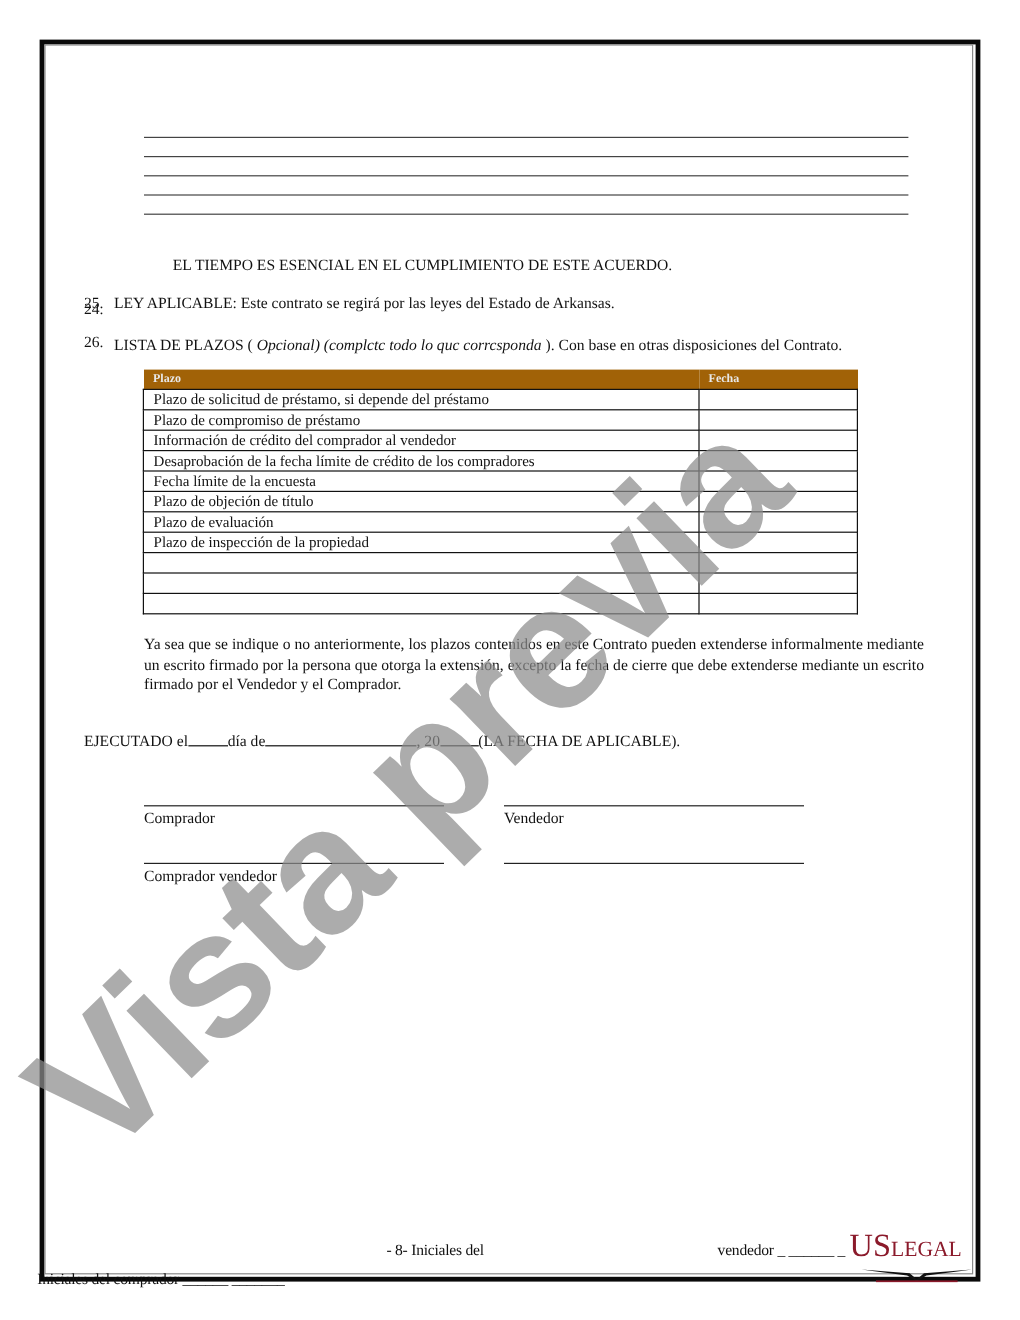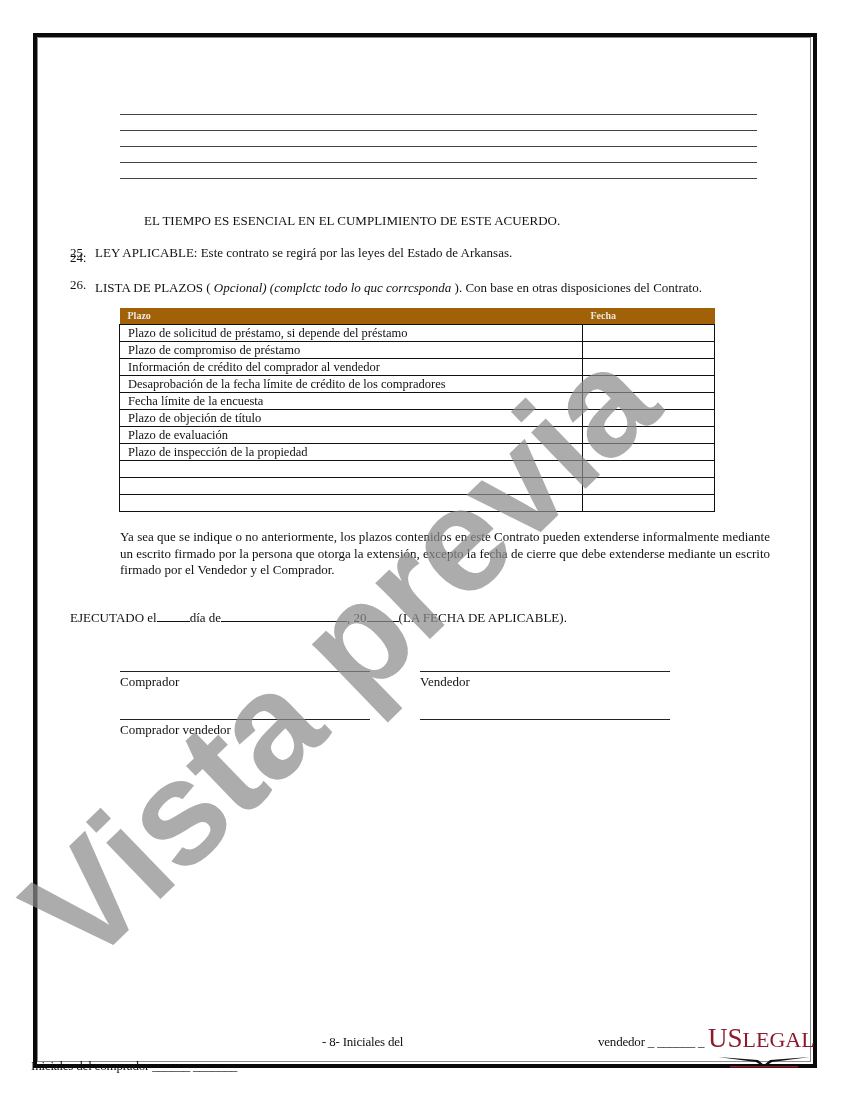--- a/index.html
+++ b/index.html
@@ -24,21 +24,21 @@
   .blank { display:inline-block; border-bottom:1px solid #111; height:11px; vertical-align:baseline; }
   .sigline { position:absolute; height:0; border-top:1.5px solid #222; width:250px; }
   .watermark { position:absolute; left:40px; top:470px; font-family:"Liberation Sans","DejaVu Sans",sans-serif;
                font-weight:bold; font-size:148px; color:rgba(140,140,140,0.72);
                transform:rotate(-44deg); transform-origin:left center; white-space:nowrap;
                letter-spacing:-2px; pointer-events:none; }
   .footer { position:absolute; top:1034px; font-size:13px; white-space:nowrap; letter-spacing:-0.2px; }
   .logo { position:absolute; left:708px; top:1024px; width:112px; height:40px; }
   .logo-text { font-family:"Liberation Serif","DejaVu Serif",serif; font-size:27px; color:#8b1a2b;
                letter-spacing:0px; line-height:28px; }
-  .logo-text .small { font-size:22px; }
+  .logo-text .small { font-size:18px; }
 </style>
 </head>
 <body>
 
 <div class="frame"></div>
 <div class="frame-inner"></div>
 
 <div class="rule" style="top:114px"></div>
 <div class="rule" style="top:130px"></div>
 <div class="rule" style="top:146px"></div>

